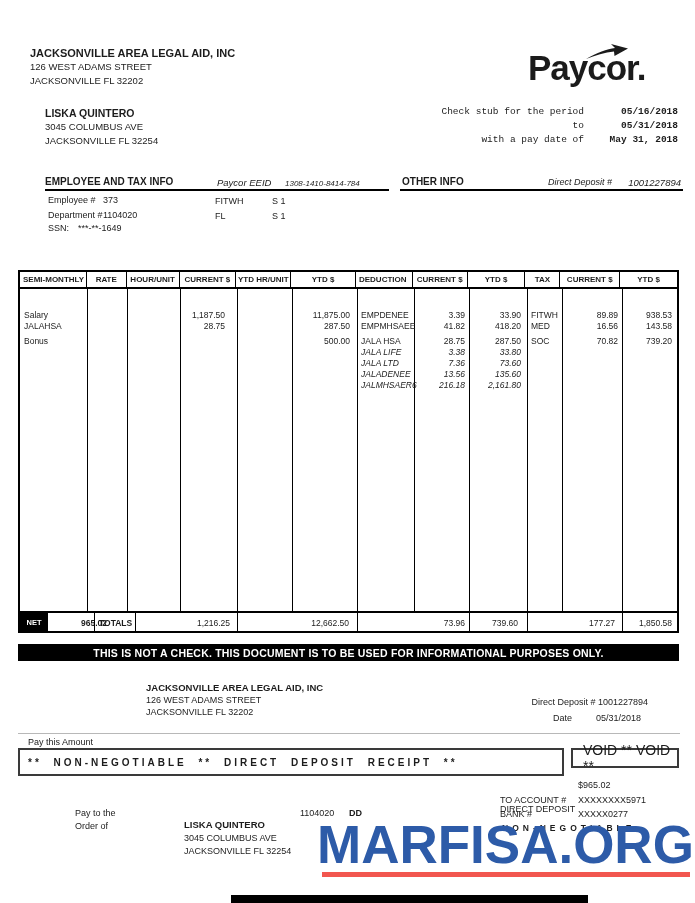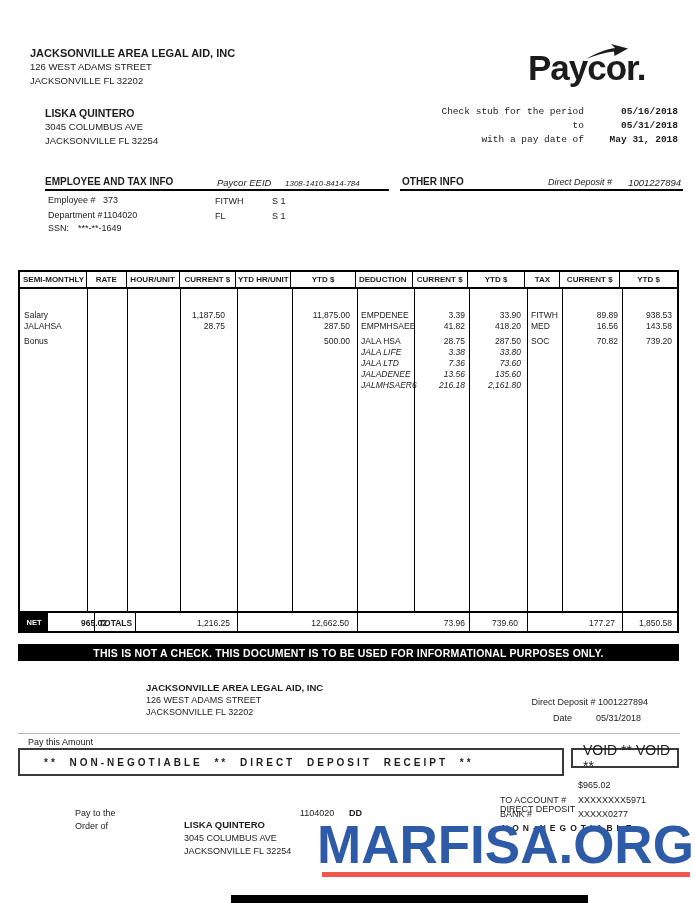--- a/index.html
+++ b/index.html
@@ -83,21 +83,21 @@
 
   
   .stub-company { left:146px; top:682px; font-size:9px; line-height:12px; }
   .stub-company .nm { font-size:9.5px; font-weight:bold; }
   .stub-dd { right:47px; top:697px; font-size:9px; }
   .stub-date { top:713px; font-size:9px; }
   .hr-line { left:18px; top:733px; width:662px; height:1px; background:#b8b8b8; }
   .pay-amt { left:28px; top:737px; font-size:9px; }
   .receipt-box { left:18px; top:748px; width:546px; height:28px; border:2px solid #3a3a3a;
                  display:flex; align-items:center; padding-left:8px; }
-  .receipt-box span { font-size:10px; font-weight:bold; letter-spacing:3px; word-spacing:6px; white-space:nowrap; overflow:hidden;margin-left:16px; }
+  .receipt-box span { font-size:10px; font-weight:bold; letter-spacing:3px; word-spacing:6px; white-space:nowrap; overflow:hidden; }
   .void-box { left:571px; top:748px; width:108px; height:20px; border:2px solid #3a3a3a;
               display:flex; align-items:center; padding-left:10px; font-size:14px; }
   .ddetail { font-size:9px; }
   .nonneg { left:502px; top:823px; font-size:8.5px; font-weight:bold; letter-spacing:4px; white-space:nowrap; }
   .payto { left:75px; font-size:9px; }
   .payee { left:184px; top:818px; font-size:9px; line-height:13.5px; }
   .payee .nm { font-size:9.5px; font-weight:bold; }
 
   
   .watermark { left:317px; top:816px; font-size:53px; font-weight:bold; letter-spacing:0px;

